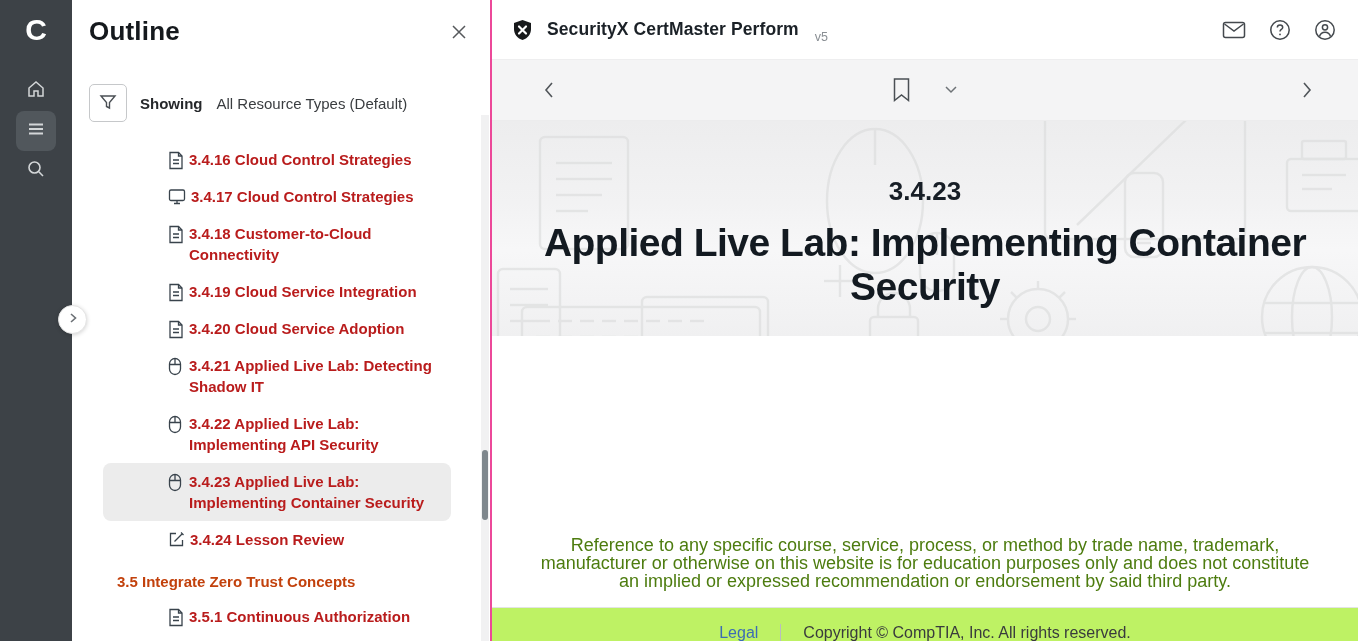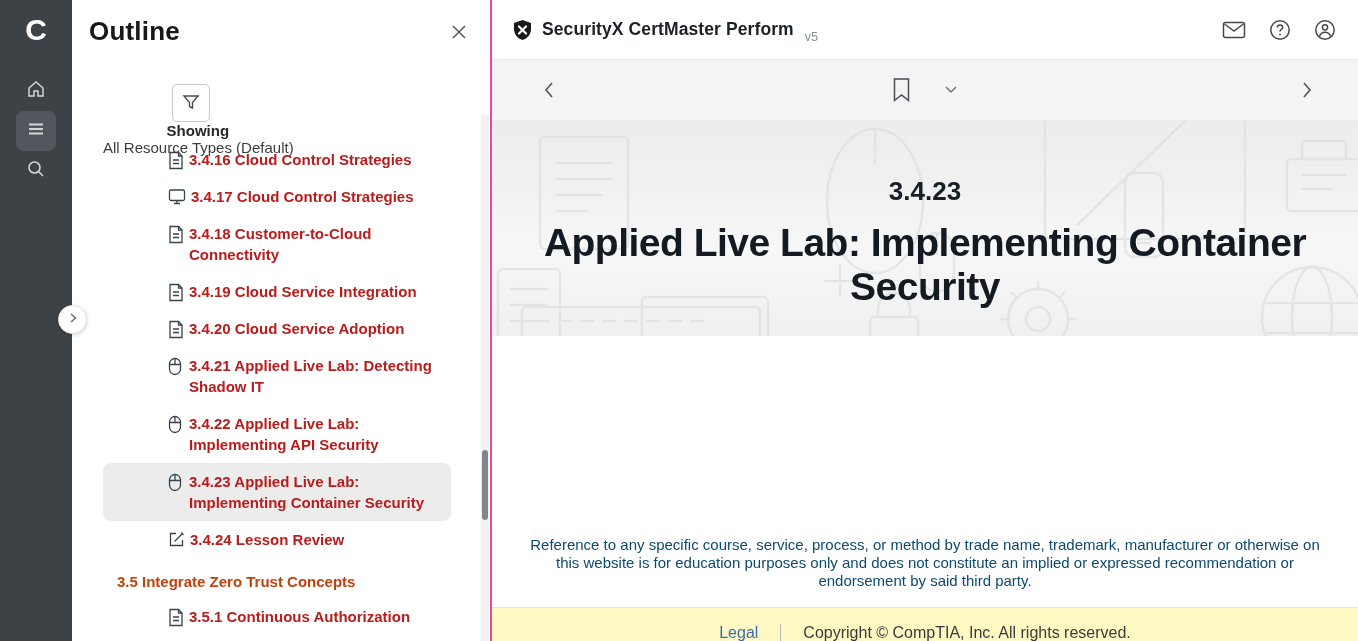--- a/index.html
+++ b/index.html
@@ -21,21 +21,21 @@
     background:#fff; border:1px solid #e4e4e4; box-shadow:0 1px 4px rgba(0,0,0,.18); z-index:9;
     display:flex; align-items:center; justify-content:center; cursor:pointer; }
 
   
   .outline { position:absolute; left:72px; top:0; width:420px; height:641px; background:#fff;
     border-right:2px solid #ec4899; z-index:4; }
   .outline-head { position:absolute; left:17px; top:16px; right:17px; display:flex;
     align-items:center; justify-content:space-between; }
   .outline-title { font-size:26px; font-weight:bold; color:#15191d; letter-spacing:.2px; }
   .outline-close { background:none; border:none; cursor:pointer; padding:4px; line-height:0; }
-  .filter-row { position:absolute; left:17px; top:84px; display:flex; align-items:center;flex-direction:column; }
+  .filter-row { position:absolute; left:17px; top:84px; display:flex; align-items:center; }
   .filter-btn { width:38px; height:38px; border:1px solid #c6c8ca; border-radius:5px; background:#fff;
     display:flex; align-items:center; justify-content:center; cursor:pointer; }
   .filter-showing { margin-left:13px; font-size:15px; font-weight:bold; color:#26282b; }
   .filter-value { margin-left:14px; font-size:15px; color:#3a3d40; }
 
   .outline-list { position:absolute; left:0; top:141px; width:403px; }
   .outline-row { margin-left:31px; width:348px; display:flex; align-items:flex-start;
     padding:8px 10px 8px 65px; border-radius:8px; cursor:pointer; }
   .outline-row.selected { background:#ececec; }
   .outline-row .oi { flex:0 0 16px; margin-top:2px; margin-right:5px; line-height:0; }
@@ -43,21 +43,21 @@
   .outline-label { font-size:15px; line-height:21px; font-weight:600; color:#b91c1c; }
   .outline-section { margin:9px 0 2px 45px; font-size:15px; line-height:21px; font-weight:bold; color:#c2410c; padding:4px 0; }
 
   .outline-scroll { position:absolute; right:1px; top:115px; bottom:0; width:8px; background:#f1f1f2; }
   .outline-thumb { position:absolute; left:1px; top:335px; width:6px; height:70px; background:#7f878d; border-radius:3px; cursor:pointer; }
 
   
   .main { position:absolute; left:492px; top:0; right:0; height:641px; background:#fff; }
   .main-header { position:relative; height:60px; background:#fff; display:flex; align-items:center;
     padding:0 20px; border-bottom:1px solid #eeeeef; }
-  .brand { display:flex; align-items:center; gap:9px; }
+  .brand { display:flex; align-items:center; gap:14px; }
   .brand-title { font-size:17.5px; font-weight:bold; color:#1b2127; letter-spacing:.1px; }
   .brand-version { font-size:12.5px; color:#8a8f94; margin-left:2px; margin-top:14px; }
   .header-actions { margin-left:auto; display:flex; align-items:center; gap:19px; }
   .hdr-icon-btn { background:none; border:none; cursor:pointer; line-height:0; padding:2px; }
   .hdr-icon-btn svg { stroke:#44494e; }
 
   .toolbar { position:relative; height:61px; background:#f4f4f5; border-bottom:1px solid #ececed; }
   .tb-btn { position:absolute; top:50%; transform:translateY(-50%); background:none; border:none;
     cursor:pointer; line-height:0; padding:6px; }
   .tb-prev { left:44px; } .tb-next { right:38px; }
@@ -65,23 +65,23 @@
     display:flex; align-items:center; gap:22px; }
 
   .hero { position:relative; height:215px; overflow:hidden; text-align:center;
     background:linear-gradient(180deg,#ededee 0%,#f2f2f3 38%,#f7f7f8 60%,#f0f0f1 100%); }
   .hero-pattern { position:absolute; left:0; top:0; width:100%; height:100%; opacity:.65; }
   .hero-number { position:absolute; left:0; right:0; top:55px; font-size:26px; font-weight:bold; color:#171e26; }
   .hero-title { position:absolute; left:0; right:0; top:100px; font-size:39px; font-weight:800;
     letter-spacing:-.5px; color:#131a21; }
 
   .disclaimer-wrap { position:absolute; left:0; right:0; top:536px; display:flex; justify-content:center; }
-  .disclaimer { width:790px; text-align:center; font-size:15px; line-height:18px; color:#0c4a6e; }
-
-  .main-footer { position:absolute; left:0; right:0; bottom:0; height:34px; background:#fef9c3;
+  .disclaimer { width:790px; text-align:center; font-size:18px; line-height:18px; color:#4d7c0f; }
+
+  .main-footer { position:absolute; left:0; right:0; bottom:0; height:34px; background:#bef264;
     border-top:1px solid #e3e3e4; }
   .footer-row { position:absolute; left:0; right:0; top:16px; display:flex; justify-content:center;
     align-items:flex-start; gap:0; font-size:16px; }
   .footer-link { color:#3c6cb4; text-decoration:none; cursor:pointer; }
   .footer-sep { width:1px; height:24px; background:#b9bcbf; margin:0 22px; display:inline-block; }
   .footer-copy { color:#393b3d; }
 </style>
 </head>
 <body>
 

